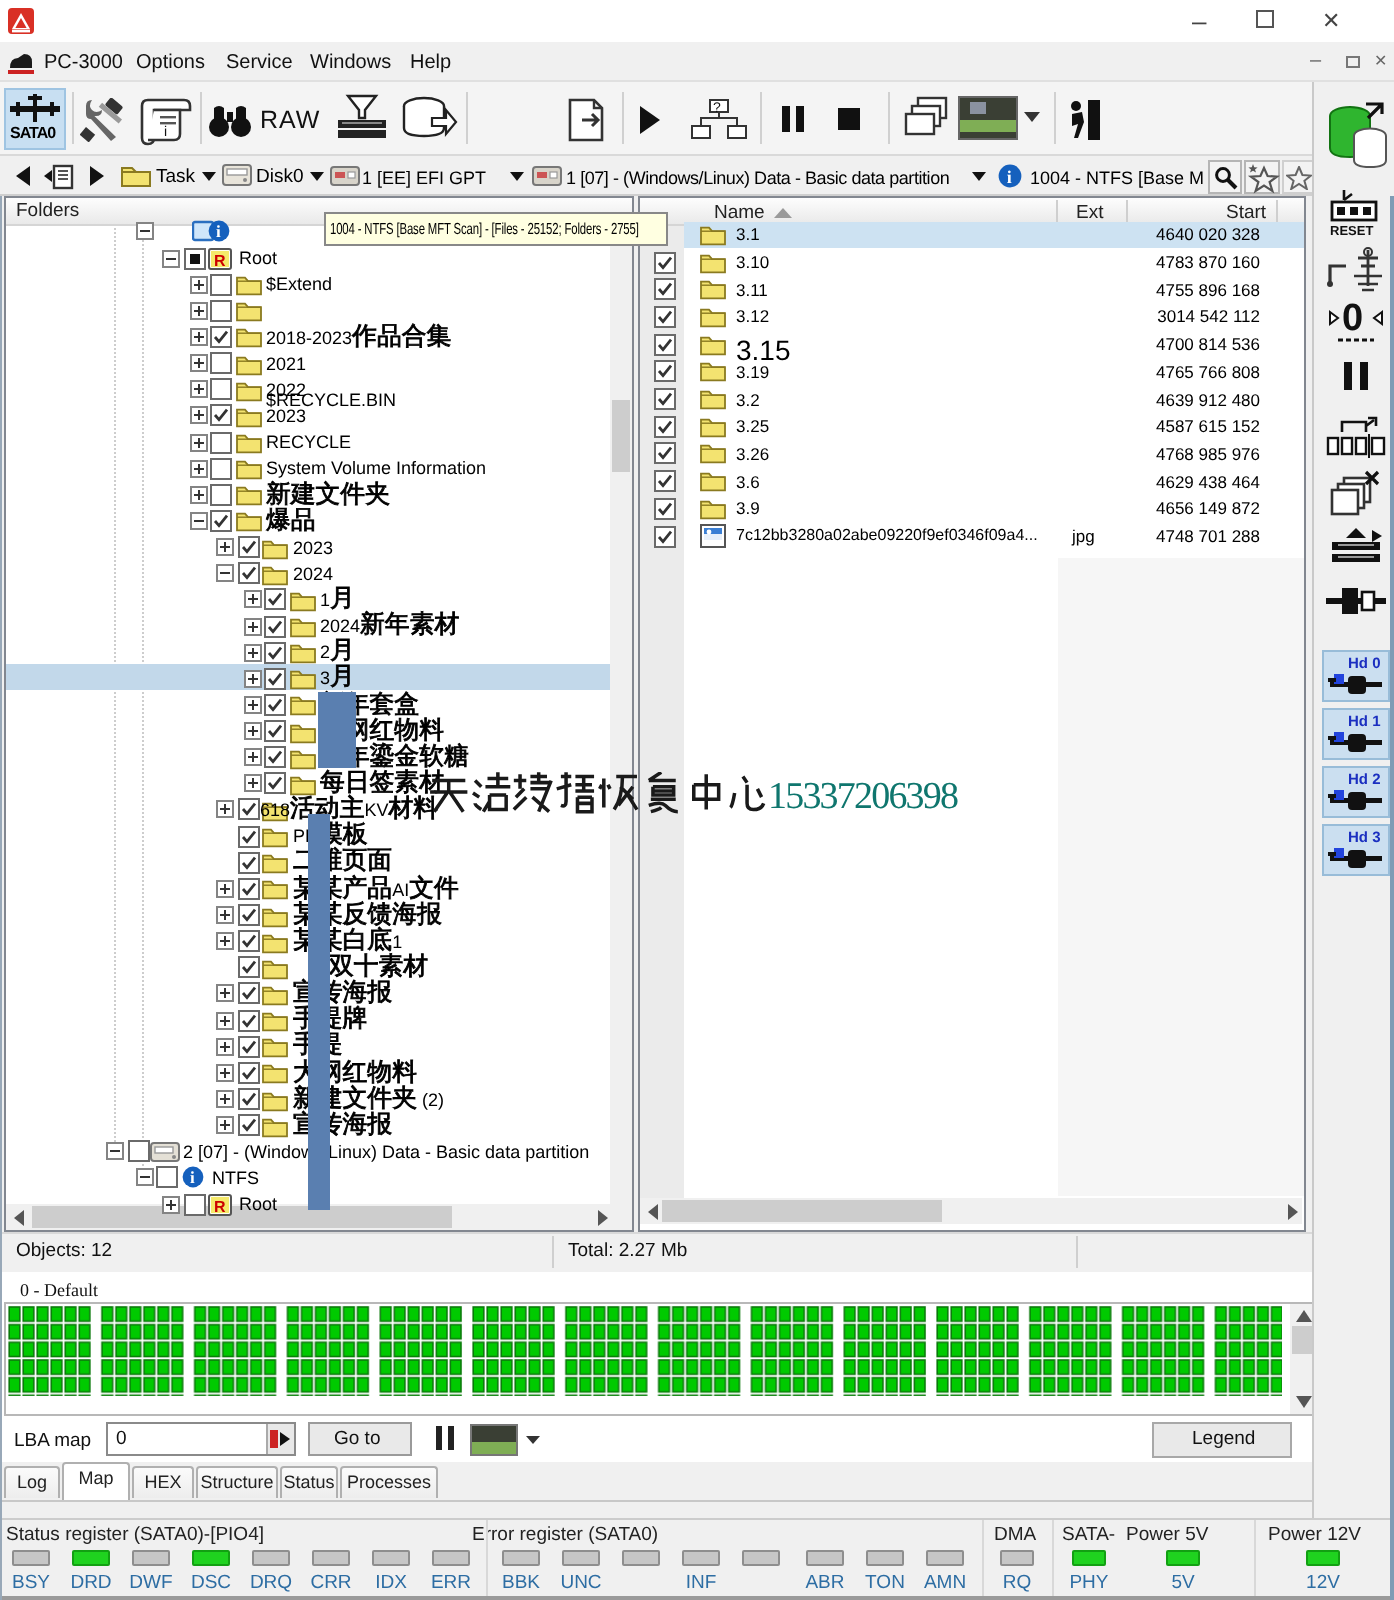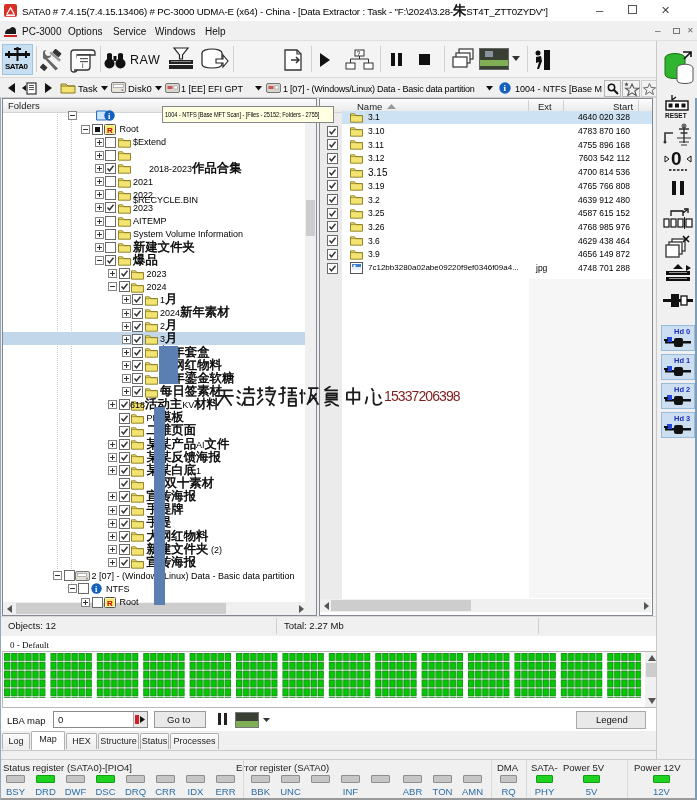--- a/index.html
+++ b/index.html
@@ -15,21 +15,20 @@
 .tbtn{position:absolute;border:1px solid #b5b5b5;background:#f3f3f3}
 </style></head><body>
 <div id="app">
 <div class="abs" style="left:0;top:0;width:697px;height:21px;background:#fff"></div>
 <svg class="abs" style="left:4px;top:4px" width="13" height="13">
 <rect x="0" y="0" width="13" height="13" rx="2" fill="#d93025"></rect>
 <path d="M6.5 2.5 L11 10.5 L2 10.5 Z" fill="#fff"></path>
 <path d="M6.5 5 L9.3 10 L3.7 10 Z" fill="#d93025"></path>
 <rect x="2" y="10.8" width="9" height="1.4" fill="#fff"></rect>
     </svg>
-<div class="t" style="left:22px;top:5.5px;font-size:9.7px;color:#000;letter-spacing:-0.18px">SATA0 # 7.4.15(7.4.15.13406) # PC-3000 UDMA-E (x64) - China - [Data Extractor : Task - "F:\2024\3.28-<span style="font-size:13.4px;line-height:9.7px;-webkit-text-stroke:0.45px #000">朱</span>ST4T_ZTT0ZYDV"]</div>
 <div class="t" style="left:596px;top:3px;font-size:13px;color:#444;">–</div>
 <div class="abs" style="left:628px;top:5px;width:9px;height:9px;border:1px solid #555"></div>
 <div class="t" style="left:661px;top:4px;font-size:11px;color:#444;">✕</div>
 <div class="abs" style="left:0;top:21px;width:697px;height:20px;background:#f0f0f0;border-bottom:1px solid #e0e0e0"></div>
 <svg class="abs" style="left:4px;top:25px" width="13" height="12">
 <rect x="0" y="10" width="13" height="2" fill="#cc2222"></rect>
 <path d="M1 9 Q1 4 5 4 L8 2 Q12 2 12 6 L12 9 Z" fill="#1a1a1a"></path>
     </svg>
 <div class="t" style="left:22px;top:26px;font-size:10px;color:#111;">PC-3000</div>
 <div class="t" style="left:68px;top:26px;font-size:10px;color:#111;">Options</div>
@@ -277,21 +276,21 @@
       <rect x="4" y="2" width="1" height="5" fill="#333"></rect>
     </svg>
 <div class="chk" style="left:105.0px;top:162.96px"></div>
 <svg class="abs" style="left:106.0px;top:163.96px" width="9" height="9">
       <path d="M1.5 4.5 L3.5 6.8 L7.5 1.8" fill="none" stroke="#333" stroke-width="1.4"></path>
     </svg>
 <svg class="fold" style="left:117.5px;top:163.46px" width="13" height="11">
 <path d="M0.5 1.8 L4.5 1.8 L6 3.6 L12.5 3.6 L12.5 10.2 L0.5 10.2 Z" fill="#f3e370" stroke="#8a7a20" stroke-width="0.9"></path>
 <path d="M0.5 3.6 L12.5 3.6" stroke="#8a7a20" stroke-width="0.7"></path>
     </svg>
-<div class="t" style="left:133.0px;top:163.66px;font-size:9px;color:#000;margin-left:16px;">2018-2023<span style="font-size:12.4px;line-height:9px;-webkit-text-stroke:0.45px #000">作品合集</span></div>
+<div class="t" style="left:133.0px;top:163.66px;font-size:9px;color:#000;">2018-2023<span style="font-size:12.4px;line-height:9px;-webkit-text-stroke:0.45px #000">作品合集</span></div>
 <svg class="abs" style="left:94.5px;top:177.10000000000002px" width="9" height="9">
       <rect x="0.5" y="0.5" width="8" height="8" fill="#fff" stroke="#848484"></rect>
       <rect x="2" y="4" width="5" height="1" fill="#333"></rect>
       <rect x="4" y="2" width="1" height="5" fill="#333"></rect>
     </svg>
 <div class="chk" style="left:105.0px;top:176.10000000000002px"></div>
 <svg class="fold" style="left:117.5px;top:176.60000000000002px" width="13" height="11">
 <path d="M0.5 1.8 L4.5 1.8 L6 3.6 L12.5 3.6 L12.5 10.2 L0.5 10.2 Z" fill="#f3e370" stroke="#8a7a20" stroke-width="0.9"></path>
 <path d="M0.5 3.6 L12.5 3.6" stroke="#8a7a20" stroke-width="0.7"></path>
     </svg>
@@ -324,21 +323,21 @@
 <svg class="abs" style="left:94.5px;top:216.52px" width="9" height="9">
       <rect x="0.5" y="0.5" width="8" height="8" fill="#fff" stroke="#848484"></rect>
       <rect x="2" y="4" width="5" height="1" fill="#333"></rect>
       <rect x="4" y="2" width="1" height="5" fill="#333"></rect>
     </svg>
 <div class="chk" style="left:105.0px;top:215.52px"></div>
 <svg class="fold" style="left:117.5px;top:216.02px" width="13" height="11">
 <path d="M0.5 1.8 L4.5 1.8 L6 3.6 L12.5 3.6 L12.5 10.2 L0.5 10.2 Z" fill="#f3e370" stroke="#8a7a20" stroke-width="0.9"></path>
 <path d="M0.5 3.6 L12.5 3.6" stroke="#8a7a20" stroke-width="0.7"></path>
     </svg>
-<div class="t" style="left:133.0px;top:216.22px;font-size:9px;color:#000;">AITEMP</div>
+<div class="t" style="left:133.0px;top:216.22px;font-size:9px;color:#000;">RECYCLE</div>
 <svg class="abs" style="left:94.5px;top:229.66000000000003px" width="9" height="9">
       <rect x="0.5" y="0.5" width="8" height="8" fill="#fff" stroke="#848484"></rect>
       <rect x="2" y="4" width="5" height="1" fill="#333"></rect>
       <rect x="4" y="2" width="1" height="5" fill="#333"></rect>
     </svg>
 <div class="chk" style="left:105.0px;top:228.66000000000003px"></div>
 <svg class="fold" style="left:117.5px;top:229.16000000000003px" width="13" height="11">
 <path d="M0.5 1.8 L4.5 1.8 L6 3.6 L12.5 3.6 L12.5 10.2 L0.5 10.2 Z" fill="#f3e370" stroke="#8a7a20" stroke-width="0.9"></path>
 <path d="M0.5 3.6 L12.5 3.6" stroke="#8a7a20" stroke-width="0.7"></path>
     </svg>
@@ -735,30 +734,30 @@
 <div class="t" style="left:630px;top:139.7px;font-size:8.5px;color:#000;transform:translateX(-100%);">4755 896 168</div>
 <div class="chk" style="left:327px;top:152.89999999999998px"></div>
 <svg class="abs" style="left:328px;top:153.89999999999998px" width="9" height="9">
       <path d="M1.5 4.5 L3.5 6.8 L7.5 1.8" fill="none" stroke="#333" stroke-width="1.4"></path>
     </svg>
 <svg class="fold" style="left:350px;top:152.89999999999998px" width="13" height="11">
 <path d="M0.5 1.8 L4.5 1.8 L6 3.6 L12.5 3.6 L12.5 10.2 L0.5 10.2 Z" fill="#f3e370" stroke="#8a7a20" stroke-width="0.9"></path>
 <path d="M0.5 3.6 L12.5 3.6" stroke="#8a7a20" stroke-width="0.7"></path>
     </svg>
 <div class="t" style="left:368px;top:153.39999999999998px;font-size:8.5px;color:#000;">3.12</div>
-<div class="t" style="left:630px;top:153.39999999999998px;font-size:8.5px;color:#000;transform:translateX(-100%);">7603 542 112</div>
+<div class="t" style="left:630px;top:153.39999999999998px;font-size:8.5px;color:#000;transform:translateX(-100%);">3014 542 112</div>
 <div class="chk" style="left:327px;top:166.6px"></div>
 <svg class="abs" style="left:328px;top:167.6px" width="9" height="9">
       <path d="M1.5 4.5 L3.5 6.8 L7.5 1.8" fill="none" stroke="#333" stroke-width="1.4"></path>
     </svg>
 <svg class="fold" style="left:350px;top:166.6px" width="13" height="11">
 <path d="M0.5 1.8 L4.5 1.8 L6 3.6 L12.5 3.6 L12.5 10.2 L0.5 10.2 Z" fill="#f3e370" stroke="#8a7a20" stroke-width="0.9"></path>
 <path d="M0.5 3.6 L12.5 3.6" stroke="#8a7a20" stroke-width="0.7"></path>
     </svg>
-<div class="t" style="left:368px;top:167.1px;font-size:10px;color:#000;">3.15</div>
+<div class="t" style="left:368px;top:167.1px;font-size:14px;color:#000;">3.15</div>
 <div class="t" style="left:630px;top:167.1px;font-size:8.5px;color:#000;transform:translateX(-100%);">4700 814 536</div>
 <div class="chk" style="left:327px;top:180.3px"></div>
 <svg class="abs" style="left:328px;top:181.3px" width="9" height="9">
       <path d="M1.5 4.5 L3.5 6.8 L7.5 1.8" fill="none" stroke="#333" stroke-width="1.4"></path>
     </svg>
 <svg class="fold" style="left:350px;top:180.3px" width="13" height="11">
 <path d="M0.5 1.8 L4.5 1.8 L6 3.6 L12.5 3.6 L12.5 10.2 L0.5 10.2 Z" fill="#f3e370" stroke="#8a7a20" stroke-width="0.9"></path>
 <path d="M0.5 3.6 L12.5 3.6" stroke="#8a7a20" stroke-width="0.7"></path>
     </svg>
 <div class="t" style="left:368px;top:180.8px;font-size:8.5px;color:#000;">3.19</div>
@@ -1056,15 +1055,15 @@
       <g transform="translate(103.5,0)">
         <path d="M9 0 L3 4 M3 4 H16 M5 7 H15 V11 H5 V7 M5 9 H15 M4 13 H16 M3 16 Q9 14 11 16 Q14 19 17 19 M4 19 Q8 18 9 17" fill="none" stroke="#1a1a1a" stroke-width="1.7"></path>
       </g>
       <g transform="translate(124.19999999999999,0)">
         <path d="M4 6 H16 V13 H4 V6 M10 1 V18" fill="none" stroke="#1a1a1a" stroke-width="1.7"></path>
       </g>
       <g transform="translate(144.9,0)">
         <path d="M3 10 Q2 16 1 17 M9 6 V15 Q9 18 12 18 Q16 18 17 15 M7 2 L9 5 M14 8 L16 12" fill="none" stroke="#1a1a1a" stroke-width="1.7"></path>
       </g>
     </svg>
-<div class="abs" style="left:384px;top:388px;font-family:Liberation Sans, sans-serif;font-size:14px;color:#7f1d1d;letter-spacing:-0.9px">15337206398</div>
+<div class="abs" style="left:384px;top:388px;font-family:Liberation Serif, serif;font-size:19px;color:#0f766e;letter-spacing:-0.9px">15337206398</div>
 <div class="abs" style="left:162px;top:106px;width:172px;height:17px;background:#ffffe1;border:1px solid #888;"></div>
 <div class="t" style="left:164.5px;top:110px;font-size:8px;color:#000;letter-spacing:-0.1px;transform:scaleX(0.71);transform-origin:0 0">1004 - NTFS [Base MFT Scan] - [Files - 25152; Folders - 2755]</div>
 </div>
 </body></html>

